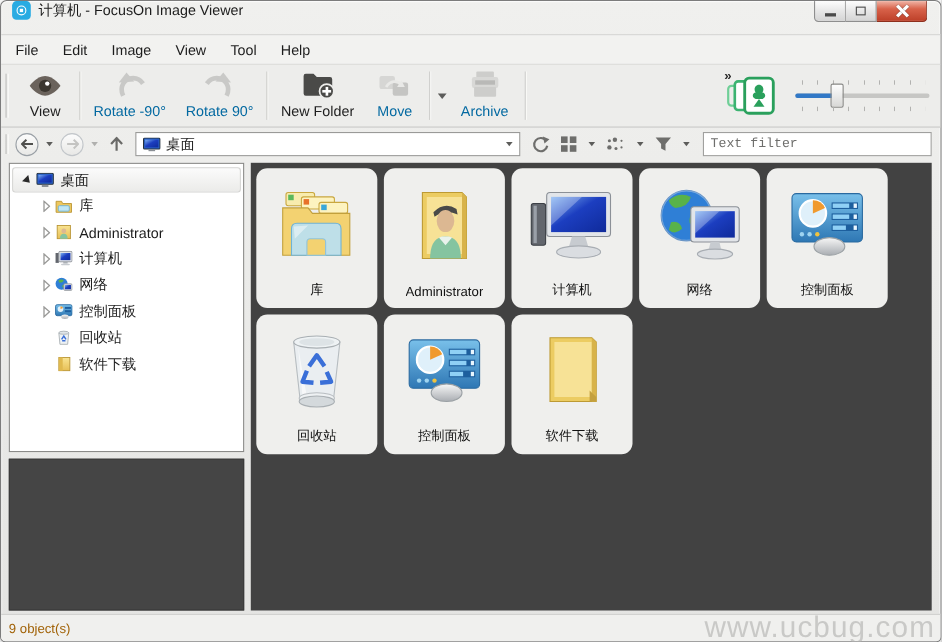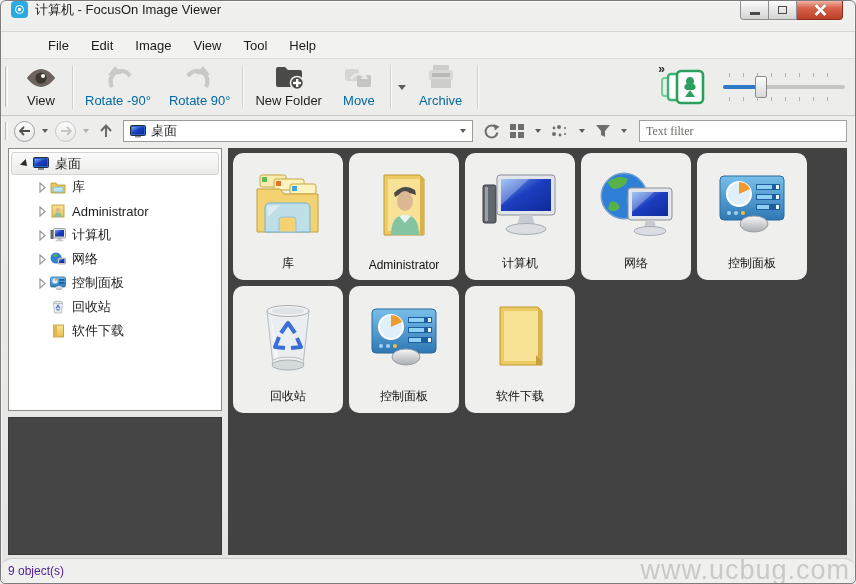--- a/index.html
+++ b/index.html
@@ -31,21 +31,21 @@
     background:linear-gradient(#f0b3a4,#d8624a 40%,#bd4029); border-color:#8e2f1d;}
   .glyph-min{ width:10px; height:3px; background:#4a4a4a; margin-top:6px;}
   .glyph-max{ width:9px; height:8px; border:1.5px solid #4a4a4a; background:transparent;}
   .glyph-close{ position:relative; width:12px; height:12px;}
   .glyph-close::before,.glyph-close::after{ content:""; position:absolute; left:5px; top:-1px;
     width:3px; height:14px; background:#fff; box-shadow:0 0 1px rgba(0,0,0,.6); }
   .glyph-close::before{ transform:rotate(45deg);} .glyph-close::after{ transform:rotate(-45deg);}
 
   
   .menubar{ height:27px; background:#f2f2f0; border-top:1px solid #d6d6d4;
-    display:flex; align-items:center; padding-left:36px; flex:0 0 auto;text-align:center;}
+    display:flex; align-items:center; padding-left:2px; flex:0 0 auto;text-align:center;}
   .menu-item{ padding:4px 11px; font-size:13px; color:#1c1c1c; }
 
   
   .toolbar{ position:relative; height:58px; background:#ededeb;
     border-top:1px solid #dddddb; border-bottom:1px solid #c9c9c7;
     display:flex; align-items:stretch; padding:2px 6px 2px 4px; flex:0 0 auto;}
   .gripper{ width:3px; margin:6px 5px 6px 0; border-left:1px solid #bdbdbb; border-right:1px solid #fbfbf9;}
   .tbtn{ display:flex; flex-direction:column; align-items:center; justify-content:flex-end;
     padding:4px 9px 5px; min-width:56px; border-radius:3px; }
   .tbtn .ticon{ height:30px; display:flex; align-items:center; justify-content:center;}
@@ -71,21 +71,21 @@
   .addressbar{ height:30px; display:flex; align-items:center; padding:0 8px 0 4px; gap:3px; flex:0 0 auto;}
   .nav-circle{ width:21px; height:21px; border:1px solid #9aa0a6; border-radius:50%;
     display:flex; align-items:center; justify-content:center; background:linear-gradient(#fcfcfc,#e8e8e6);}
   .up-btn{ width:20px; height:21px; display:flex; align-items:center; justify-content:center;}
   .location-combo{ flex:1; height:22px; background:#fff; border:1px solid #9a9a98;
     display:flex; align-items:center; padding:0 6px; gap:5px; margin:0 4px;}
   .location-combo .loc-text{ font-size:13px; color:#1c1c1c; }
   .location-combo .spacer{ flex:1; }
   .icon-btn{ display:flex; align-items:center; justify-content:center; padding:2px 3px; border-radius:2px;}
   .filter-input{ width:208px; height:22px; border:1px solid #a0a09e; background:#fff;
-    font-family:Liberation Serif, serif; font-size:12px; color:#1d4ed8;
+    font-family:Liberation Mono, monospace; font-size:12px; color:#1d4ed8;
     padding:0 6px; margin-left:5px; outline:none;}
   .filter-input::placeholder{ color:#6e6e6c; opacity:1;}
 
   
   .main{ flex:1; display:flex; padding:2px 8px 3px 7px; min-height:0;}
   .left-col{ width:214px; flex:0 0 auto; display:flex; flex-direction:column; margin-right:6px;}
   .tree-panel{ height:263px; background:#fff; border:1px solid #8a8a88; padding-top:3px; overflow:hidden;}
   .preview-panel{ flex:1; margin-top:6px; background:#454545; border:1px solid #3a3a3a;}
   .tree-row{ height:24px; display:flex; align-items:center; font-size:13px; color:#1c1c1c; padding-left:8px;}
   .tree-row .tw{ width:14px; display:flex; align-items:center; justify-content:center; flex:0 0 auto;}
@@ -99,21 +99,21 @@
   .content{ flex:1; background:#424242; padding:2px; overflow:hidden; position:relative;}
   .tiles{ display:flex; flex-wrap:wrap; align-content:flex-start;}
   .tile{ width:110px; height:127px; background:#efefed; border-radius:10px; margin:3px;
     display:flex; flex-direction:column; align-items:center; }
   .tile .tile-icon{ flex:1; display:flex; align-items:center; justify-content:center; width:100%;}
   .tile .tile-label{ font-size:12px; color:#111; margin-bottom:8px; max-width:104px;
     overflow:hidden; white-space:nowrap; text-overflow:ellipsis;}
 
   
   .statusbar{ height:25px; background:#f0f0ee; border-top:1px solid #cfcfcd;
-    display:flex; align-items:center; padding-left:7px; font-size:12px; color:#4c1d95; flex:0 0 auto;border-radius:11px;}
+    display:flex; align-items:center; padding-left:7px; font-size:12px; color:#a16207; flex:0 0 auto;}
   .watermark{ position:absolute; right:5px; bottom:-3px; font-size:27px; color:#c9c9c7;
     letter-spacing:1px; z-index:40; pointer-events:none;}
 </style>
 </head>
 <body>
 
 <svg width="0" height="0" style="position:absolute">
   <defs>
     <linearGradient id="gScr" x1="0" y1="0" x2="1" y2="1">
       <stop offset="0" stop-color="#7fb2f2"></stop>

